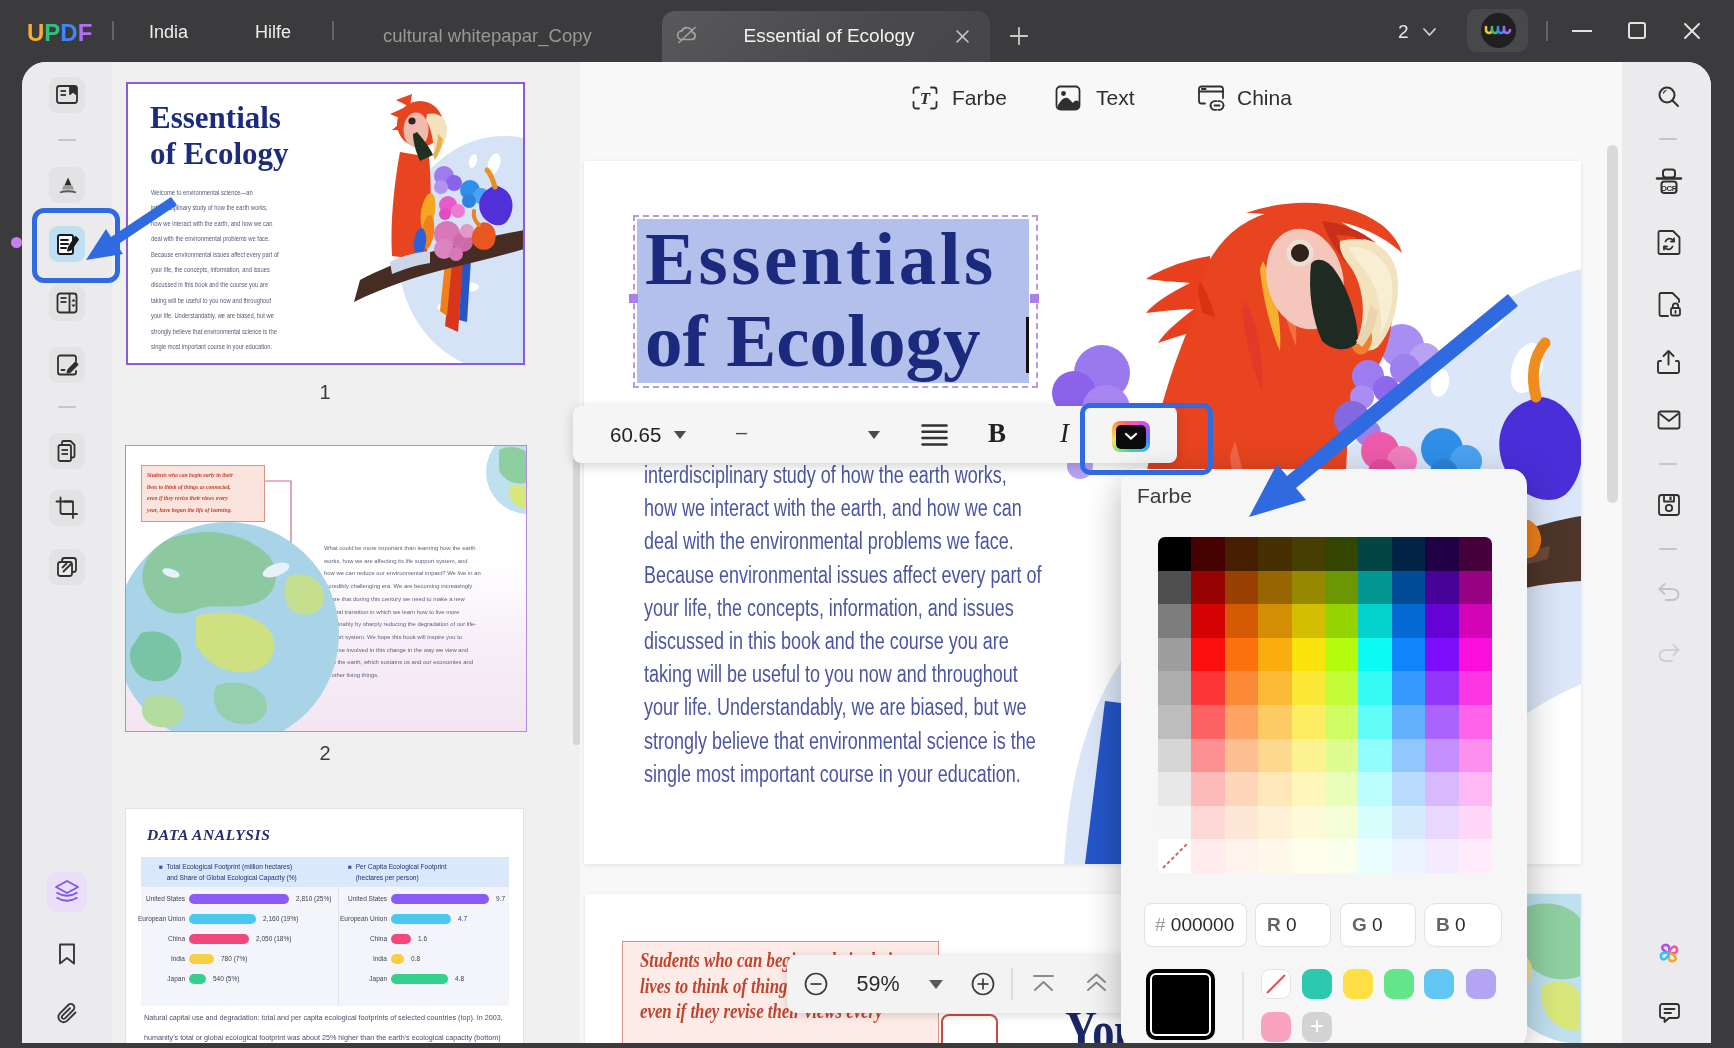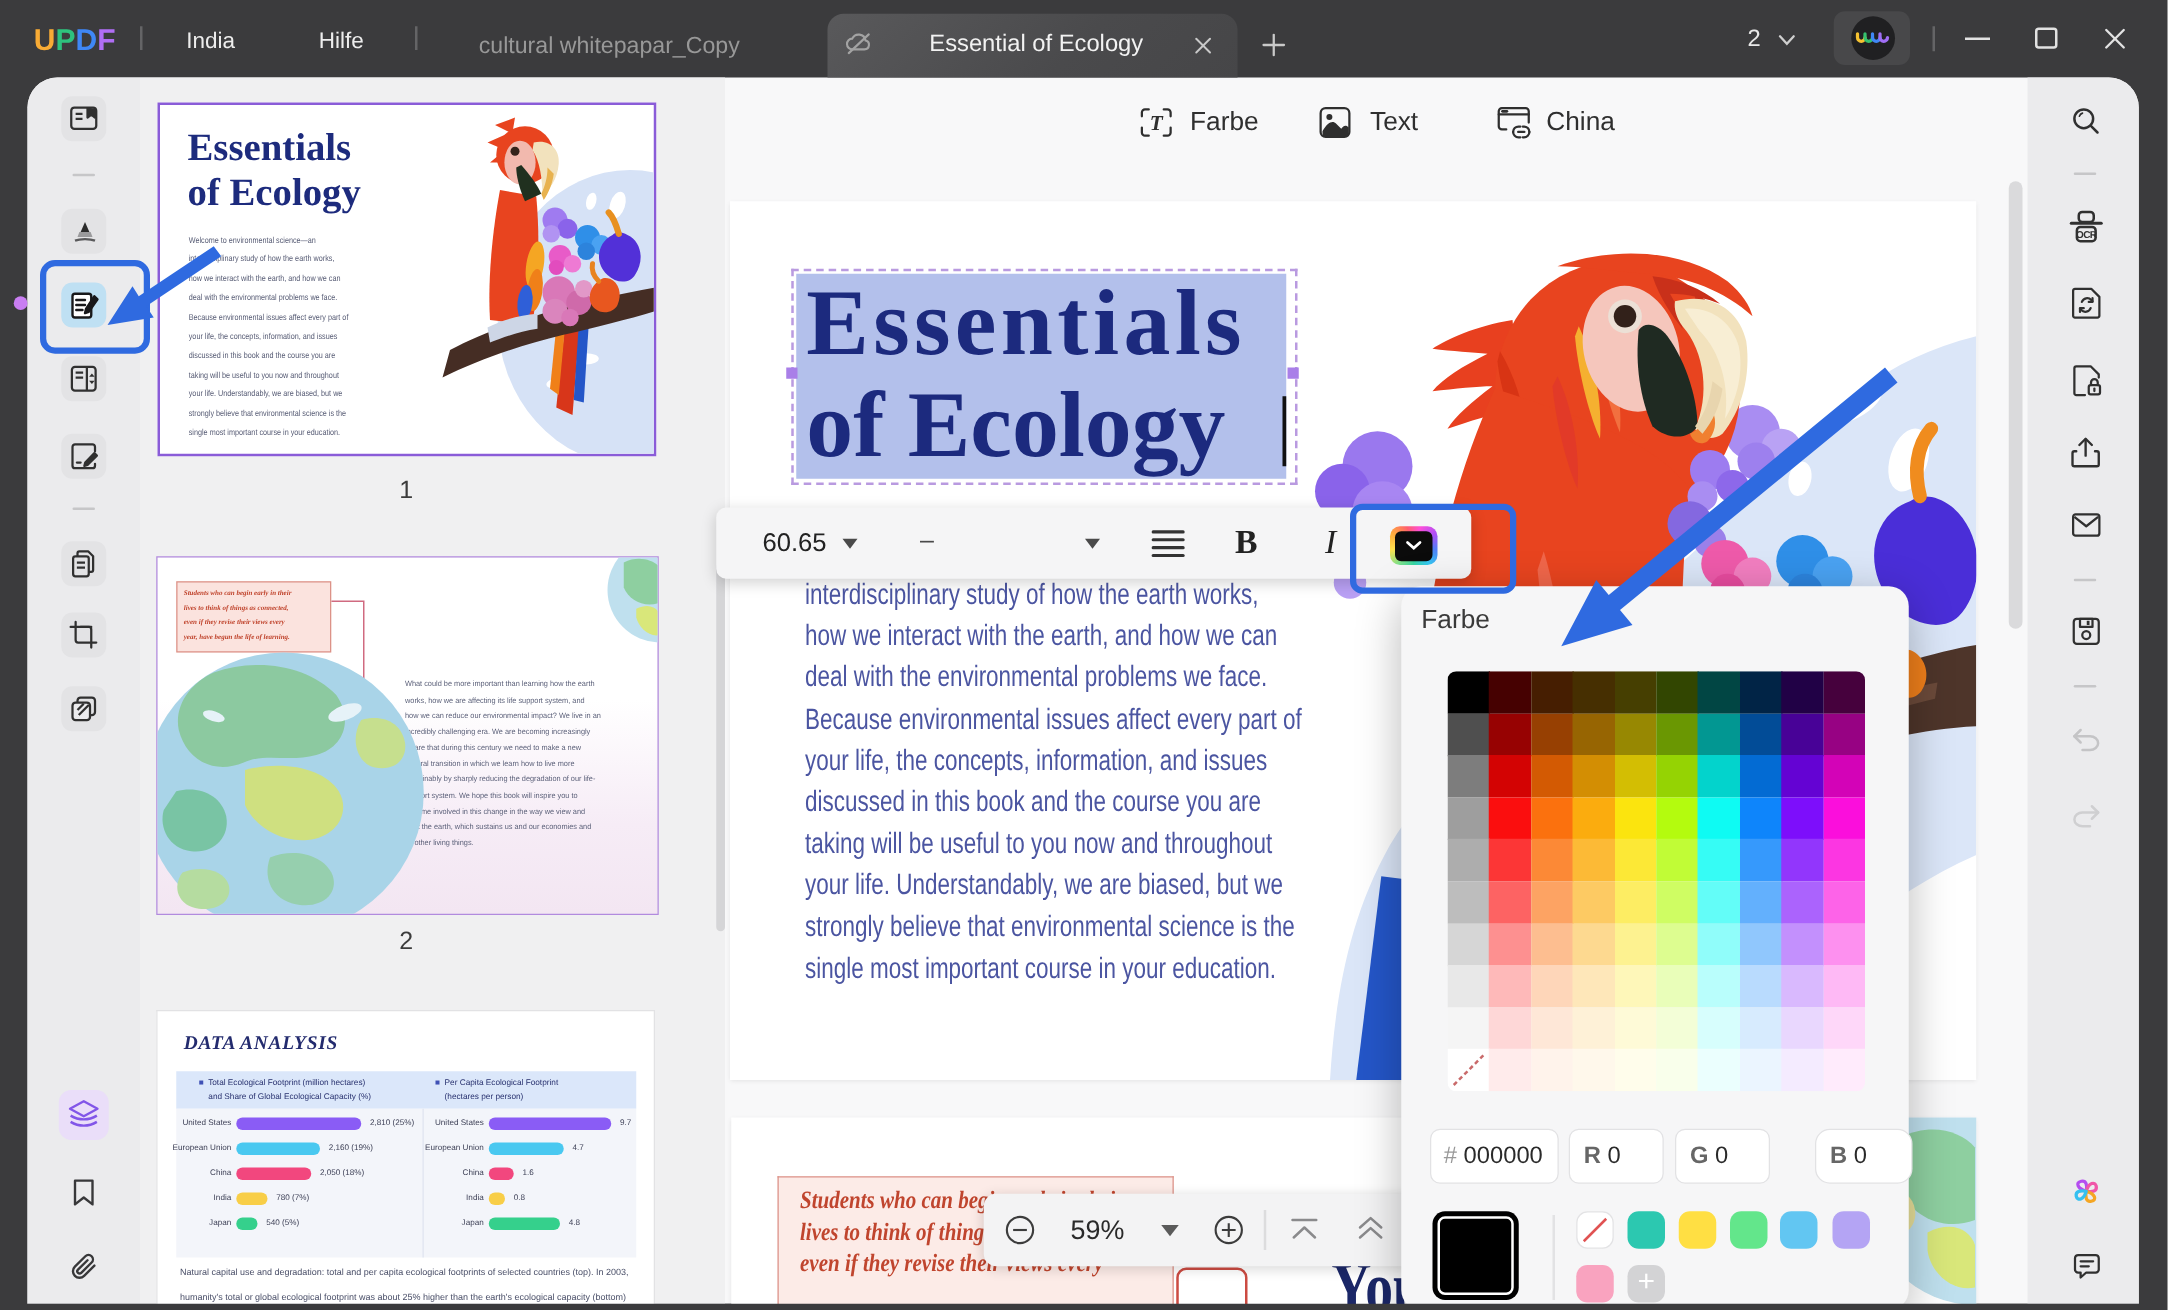--- a/index.html
+++ b/index.html
@@ -631,21 +631,21 @@
 <div class="abs" style="left:233.8px;top:302.4px;width:33.9px;height:34.1px;background:#ebf5ff;"></div>
 <div class="abs" style="left:267.2px;top:302.4px;width:33.9px;height:34.1px;background:#f4ebff;"></div>
 <div class="abs" style="left:300.6px;top:302.4px;width:33.9px;height:34.1px;background:#ffebfc;"></div>
 <svg class="abs" style="left:2px;top:304px;" width="30" height="30" viewBox="0 0 30 30">
       <line x1="3" y1="27" x2="27" y2="3" stroke="#c96a6a" stroke-width="2" stroke-dasharray="3.5 2.5"></line>
     </svg>
 </div>
 <div class="abs" style="left:1144px;top:903px;width:103px;height:44px;background:#fff;border:1.5px solid #e2e2e4;border-radius:8px;font-size:19px;color:#2a2a2a;line-height:41px;padding-left:10px;"><span style="color:#999;">#</span> 000000</div>
 <div class="abs" style="left:1255px;top:903px;width:76px;height:44px;background:#fff;border:1.5px solid #e2e2e4;border-radius:8px;font-size:19px;line-height:41px;padding-left:11px;color:#2a2a2a;"><span style="color:#666;font-weight:bold;">R</span> 0</div>
 <div class="abs" style="left:1340px;top:903px;width:76px;height:44px;background:#fff;border:1.5px solid #e2e2e4;border-radius:8px;font-size:19px;line-height:41px;padding-left:11px;color:#2a2a2a;"><span style="color:#666;font-weight:bold;">G</span> 0</div>
-<div class="abs" style="left:1424px;top:903px;width:78px;height:44px;background:#fff;border:1.5px solid #e2e2e4;border-radius:12px;font-size:19px;line-height:41px;padding-left:11px;color:#2a2a2a;margin-left:28px;"><span style="color:#666;font-weight:bold;">B</span> 0</div>
+<div class="abs" style="left:1424px;top:903px;width:78px;height:44px;background:#fff;border:1.5px solid #e2e2e4;border-radius:12px;font-size:19px;line-height:41px;padding-left:11px;color:#2a2a2a;"><span style="color:#666;font-weight:bold;">B</span> 0</div>
 <div class="abs" style="left:1146px;top:969px;width:69px;height:71px;background:#000;border-radius:10px;"></div>
 <div class="abs" style="left:1150px;top:973px;width:61px;height:63px;border:2.5px solid #fff;border-radius:6px;"></div>
 <div class="abs" style="left:1242px;top:972px;width:2px;height:68px;background:#e2e2e4;"></div>
 <div class="abs swatch" style="left:1261px;top:969px;background:#fff;border:1.5px solid #e3e3e5;"></div>
 <svg class="abs" style="left:1261px;top:969px;" width="30" height="30" viewBox="0 0 30 30">
     <line x1="6" y1="24" x2="24" y2="6" stroke="#e05252" stroke-width="2"></line>
   </svg>
 <div class="abs swatch" style="left:1302px;top:969px;background:#2cc8b0;"></div>
 <div class="abs swatch" style="left:1343px;top:969px;background:#ffdf43;"></div>
 <div class="abs swatch" style="left:1384px;top:969px;background:#63e68b;"></div>

